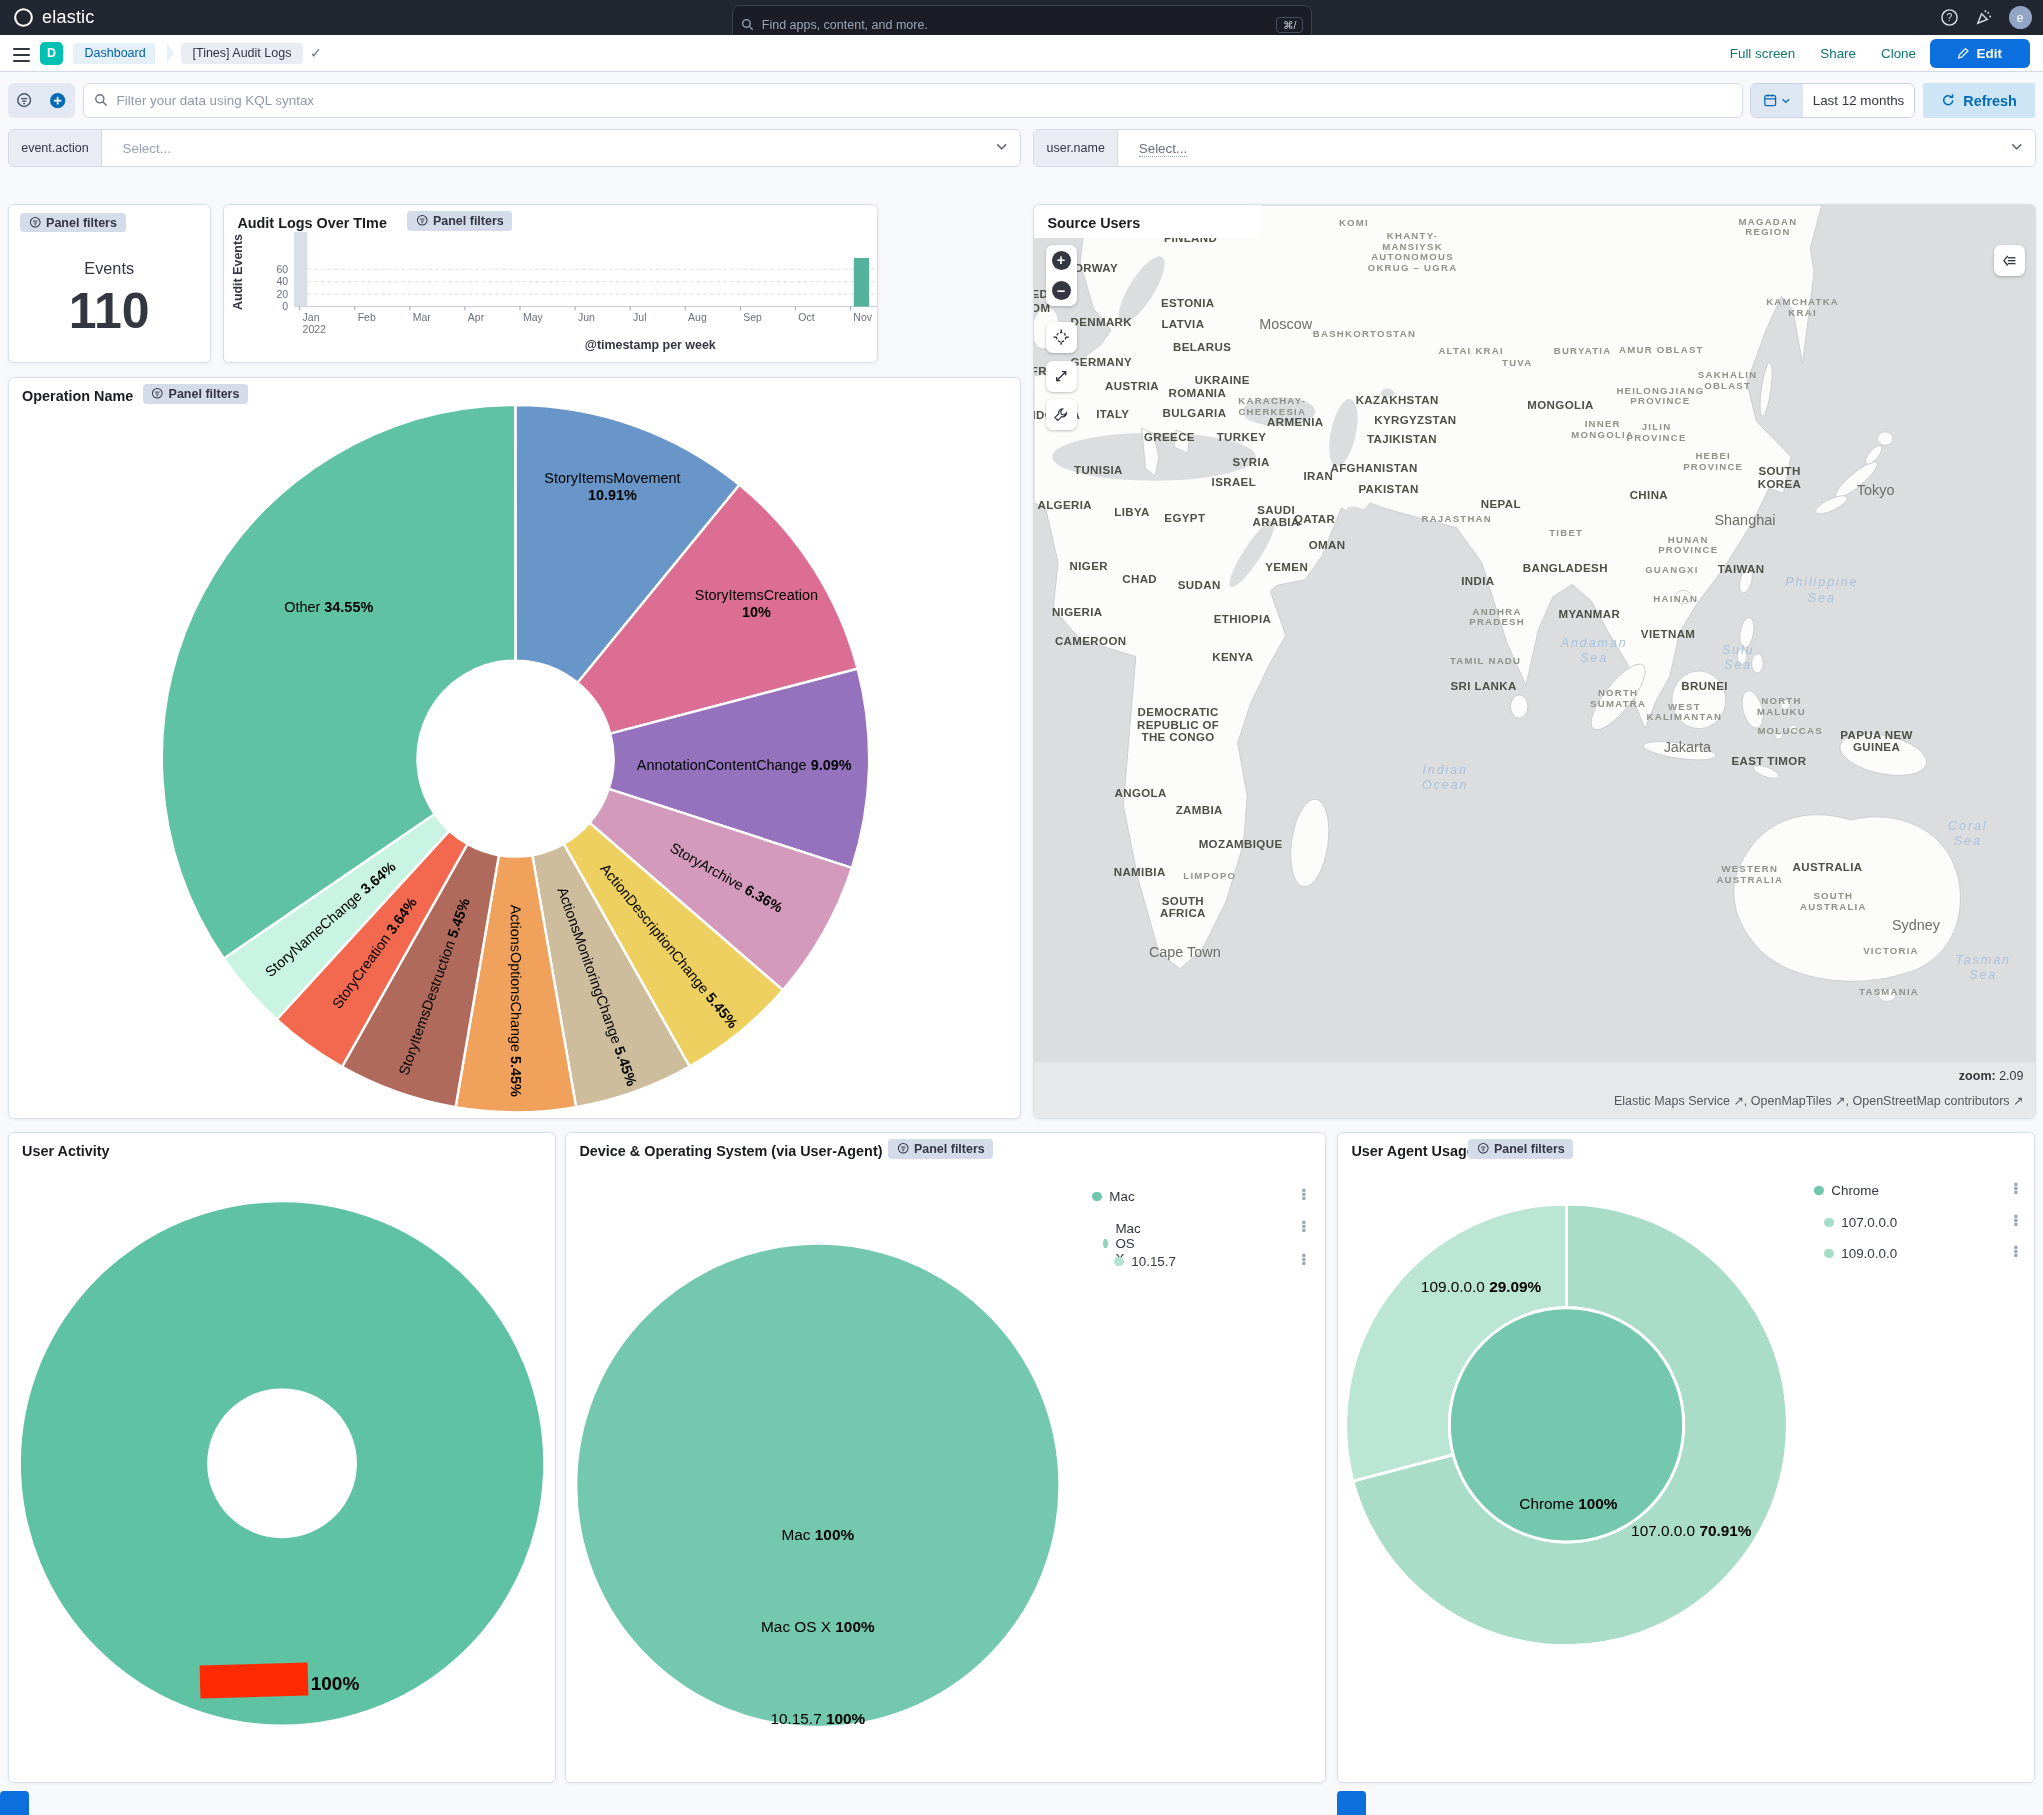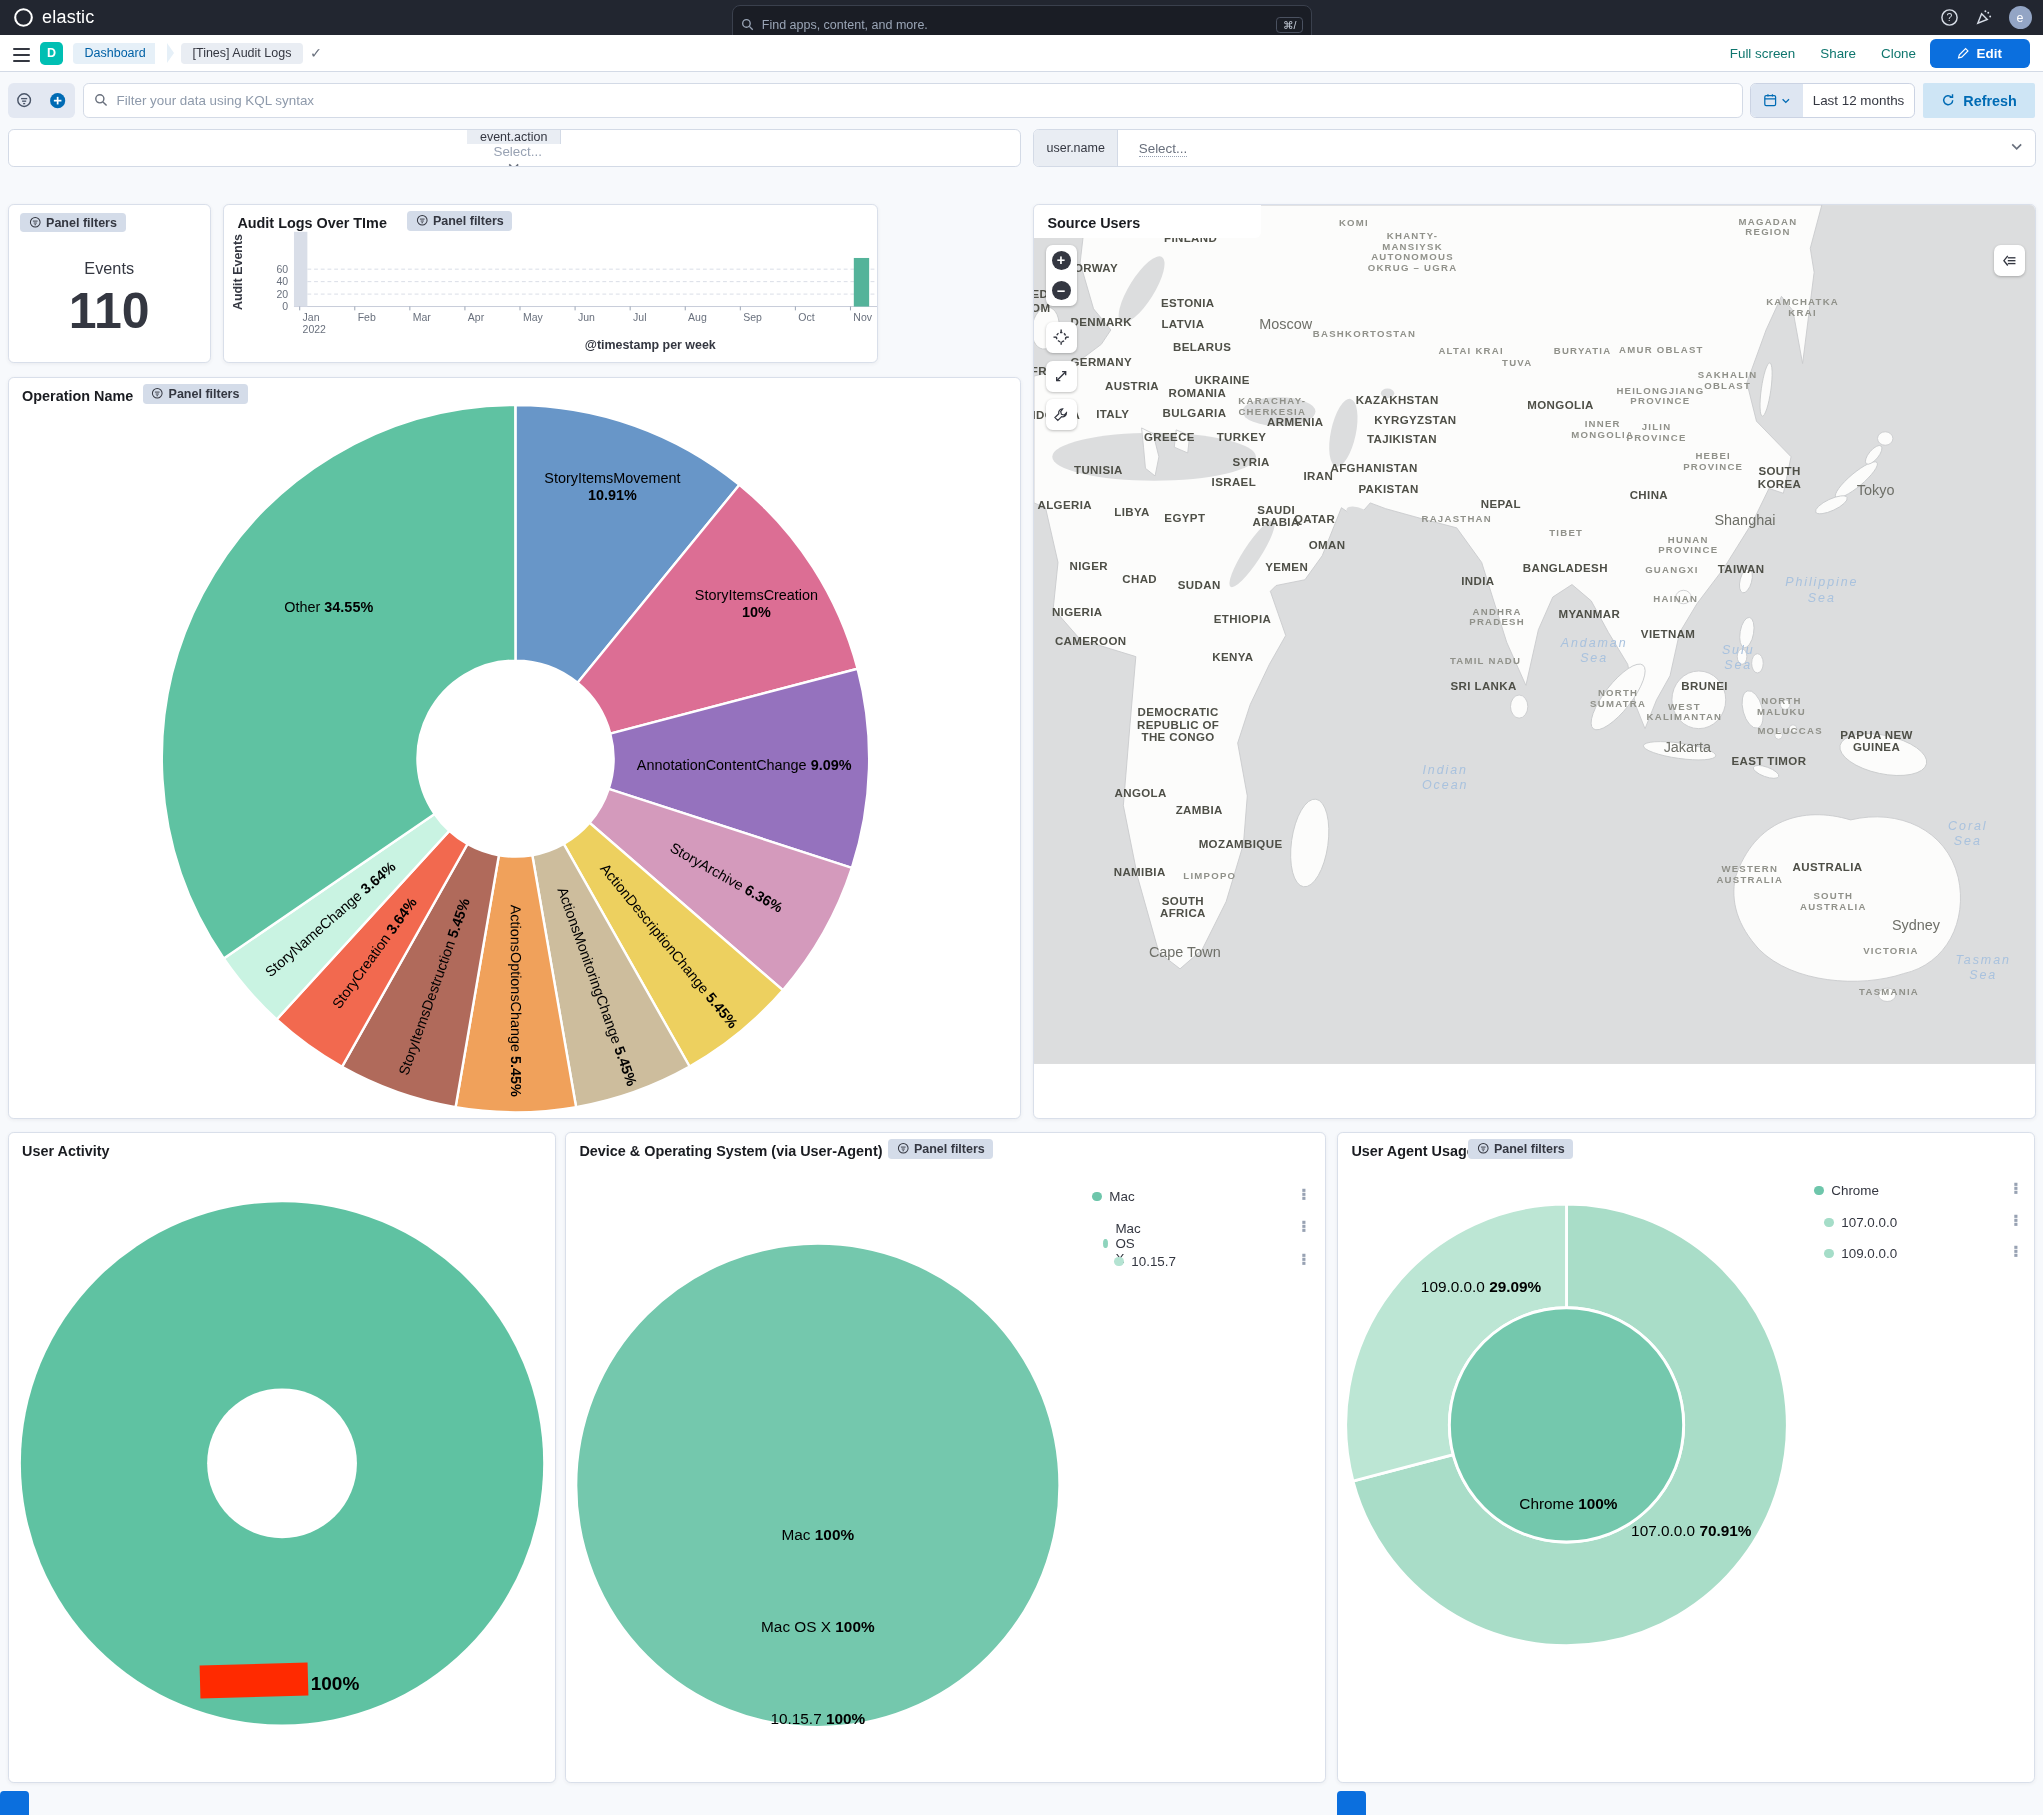--- a/index.html
+++ b/index.html
@@ -194,21 +194,21 @@
   </div>
   <div class="refreshbtn">
     <svg width="14.4" height="14.4" viewBox="0 0 16 16">
       <path d="M13 8a5 5 0 1 1-1.5-3.6" fill="none" stroke="#006BB4" stroke-width="1.6"></path>
       <path d="M12.8 1.5v3.2h-3.2" fill="none" stroke="#006BB4" stroke-width="1.6"></path>
     </svg>
     <span>Refresh</span>
   </div>
 </div>
 
-<div class="ctrl" style="left:7.7px; width:1013px;flex-direction:column;">
+<div class="ctrl" style="left:7.7px; width:1013px;">
   <div class="pre">event.action</div>
   <div class="val plain">Select...</div>
   <div class="chev">
     <svg width="13.4" height="13.4" viewBox="0 0 12 12">
         <path d="M2 4l4 4 4-4" fill="none" stroke="#69707D" stroke-width="1.5"></path>
       </svg>
   </div>
 </div>
 <div class="ctrl" style="left:1033px; width:1003px;">
   <div class="pre">user.name</div>
@@ -476,20 +476,26 @@
     <div class="mbtn">
       <svg width="15.4" height="15.4" viewBox="0 0 16 16">
           <path d="M6 3L2 8l4 5" fill="none" stroke="#343741" stroke-width="1.4"></path>
           <line x1="6" y1="5" x2="14" y2="5" stroke="#343741" stroke-width="1.4"></line>
           <line x1="6" y1="8" x2="14" y2="8" stroke="#343741" stroke-width="1.4"></line>
           <line x1="6" y1="11" x2="14" y2="11" stroke="#343741" stroke-width="1.4"></line>
         </svg>
     </div>
   </div>
 
+  <div class="mapfoot">
+    <div class="zoomline">
+      <b>zoom:</b> <span>2.09</span>
+    </div>
+    <div class="attrline">Elastic Maps Service ↗,  OpenMapTiles ↗,  OpenStreetMap contributors ↗</div>
+  </div>
 </section>
 
 <section class="panel" style="left:7.7px; top:377px; width:1013px; height:742px;">
   <div class="ptitle">Operation Name</div>
   <span class="pbadge titlebadge" style="left:134px;">
     <svg width="12.5" height="12.5" viewBox="0 0 16 16">
       <circle cx="8" cy="8" r="6.2" fill="none" stroke="#343741" stroke-width="1.3"></circle>
       <line x1="5" y1="6.5" x2="11" y2="6.5" stroke="#343741" stroke-width="1.2"></line>
       <line x1="6" y1="9" x2="10" y2="9" stroke="#343741" stroke-width="1.2"></line>
       <line x1="7" y1="11.2" x2="9" y2="11.2" stroke="#343741" stroke-width="1.2"></line>

